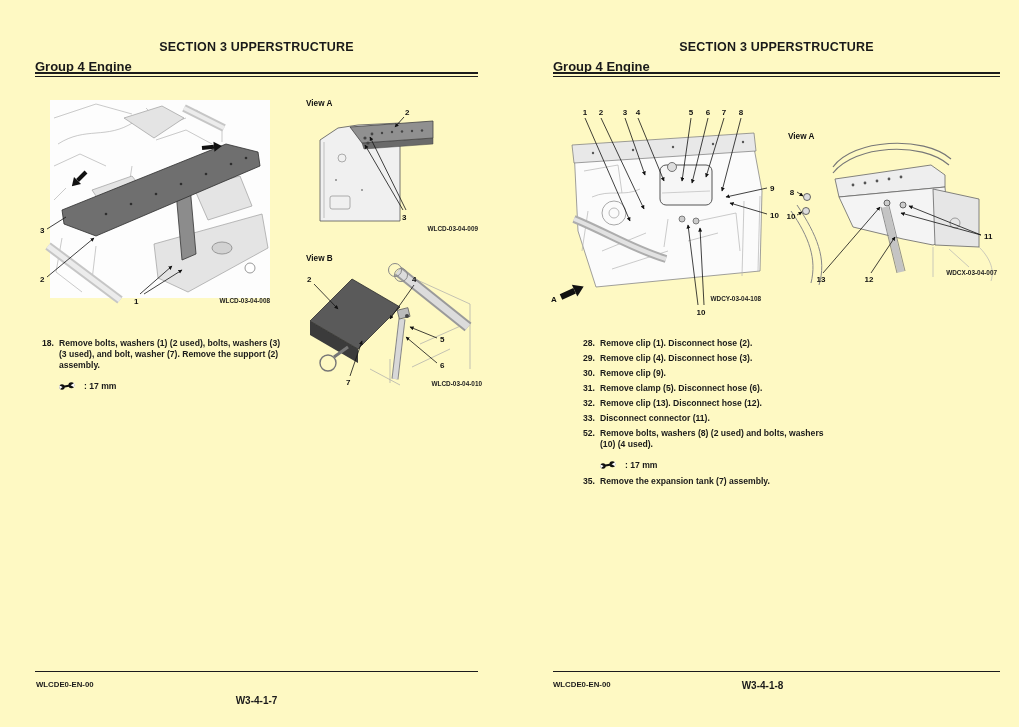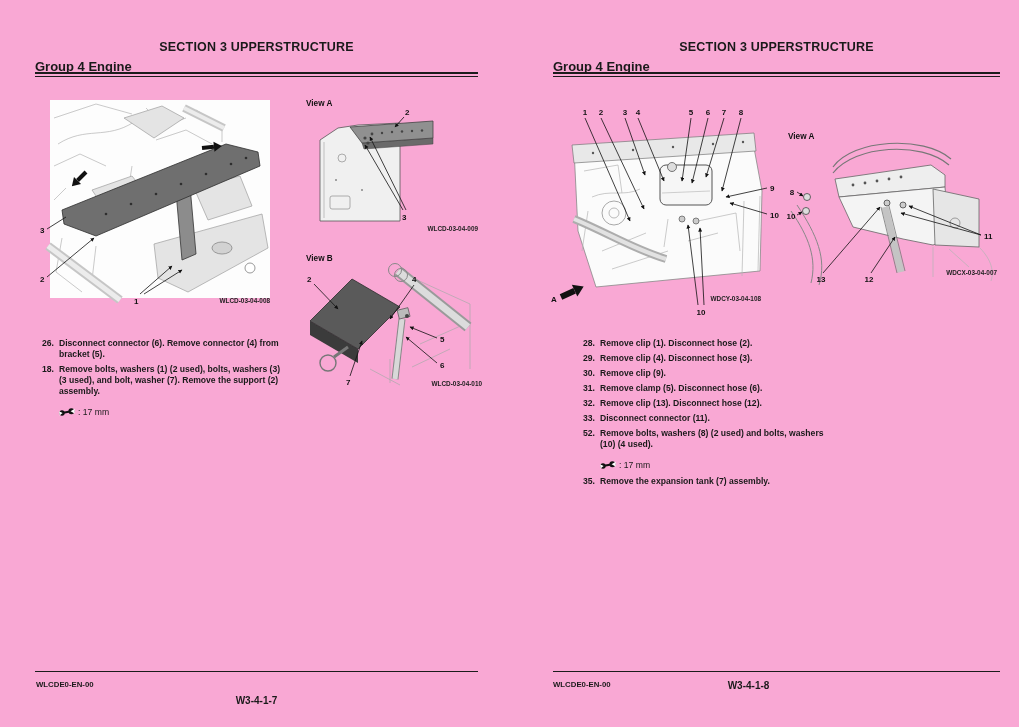--- a/index.html
+++ b/index.html
@@ -1,28 +1,28 @@
 <!DOCTYPE html>
 <html><head>
 <meta charset="utf-8">
 <style>
   html,body { margin:0; padding:0; background:#ffffff; }
   .sheet {
-    position:relative; width:1019px; height:727px; background:#f9a8d4;
+    position:relative; width:1019px; height:727px; background:#fef9c3;
     font-family:"Liberation Sans", sans-serif; color:#1a1a1a; overflow:hidden;
   }
   .page-title { position:absolute; font-weight:bold; font-size:12.5px; text-align:center; letter-spacing:.2px; }
   .page-sub   { position:absolute; font-weight:bold; font-size:13px; text-align:left; }
   .rule-double{ position:absolute; height:2px; border-top:2px solid #1c1c1c; border-bottom:1px solid #1c1c1c; }
   .rule-single{ position:absolute; border-top:1.2px solid #1c1c1c; }
   .steps { position:absolute; display:flex; flex-direction:column; gap:4px; }
   .step { display:flex; font-size:8.6px; line-height:11px; font-weight:600; }
   .step-num { width:17px; flex:none; }
   .step-text { flex:1; }
-  .torque { display:flex; align-items:center; gap:3px; margin:6px 0 2px 17px; font-size:8.6px; font-weight:normal; }
+  .torque { display:flex; align-items:center; gap:9px; margin:6px 0 2px 17px; font-size:8.6px; font-weight:bold; }
   .footer-doc  { position:absolute; font-size:7.8px; font-weight:bold; }
   .footer-page { position:absolute; text-align:center; font-size:10px; font-weight:bold; }
   .fig { position:absolute; }
   svg { display:block; }
   text.callout   { font-family:"Liberation Sans",sans-serif; font-size:8px;  font-weight:bold; fill:#111; }
   text.viewlabel { font-family:"Liberation Sans",sans-serif; font-size:8.2px; font-weight:bold; fill:#111; }
   text.figid     { font-family:"Liberation Sans",sans-serif; font-size:6.4px; font-weight:600; fill:#222; }
   .leader { stroke:#111; stroke-width:.8; fill:none; }
 </style>
 </head>
@@ -167,24 +167,20 @@
       <text class="callout" x="7" y="33">2</text>
       <text class="callout" x="112" y="33">4</text>
       <text class="callout" x="140" y="93">5</text>
       <text class="callout" x="140" y="119">6</text>
       <text class="callout" x="46" y="136">7</text>
       <text class="figid" x="182" y="137" text-anchor="end">WLCD-03-04-010</text>
     </svg>
   </div>
 
   <div class="steps" style="left:42px;top:338px;width:245px">
-    <div class="step">
-      <span class="step-num">26.</span>
-      <span class="step-text">Disconnect connector (6). Remove connector (4) from bracket (5).</span>
-    </div>
     <div class="step">
       <span class="step-num">18.</span>
       <span class="step-text">Remove bolts, washers (1) (2 used), bolts, washers (3) (3 used), and bolt, washer (7). Remove the support (2) assembly.</span>
     </div>
     <div class="torque">
       <svg width="16" height="8" viewBox="0 0 16 8">
         <circle cx="3" cy="5" r="2.7" fill="#111"></circle>
         <circle cx="12.4" cy="3.2" r="3" fill="#111"></circle>
         <polygon points="2.8,4 12,2.2 12.6,4.2 3.2,6" fill="#111"></polygon>
         <polygon points="0,3.2 3.6,5 0.6,7.4" fill="#fff"></polygon>
@@ -361,15 +357,15 @@
       <span>: 17 mm</span>
     </div>
     <div class="step">
       <span class="step-num">35.</span>
       <span class="step-text">Remove the expansion tank (7) assembly.</span>
     </div>
   </div>
 
   <div class="rule-single" style="left:553px;top:671px;width:447px"></div>
   <div class="footer-doc" style="left:553px;top:680px">WLCDE0-EN-00</div>
-  <div class="footer-page" style="left:525px;top:680px;width:447px">W3-4-1-8</div>
+  <div class="footer-page" style="left:539px;top:680px;width:447px">W3-4-1-8</div>
 
 </div>
 
 </body></html>

